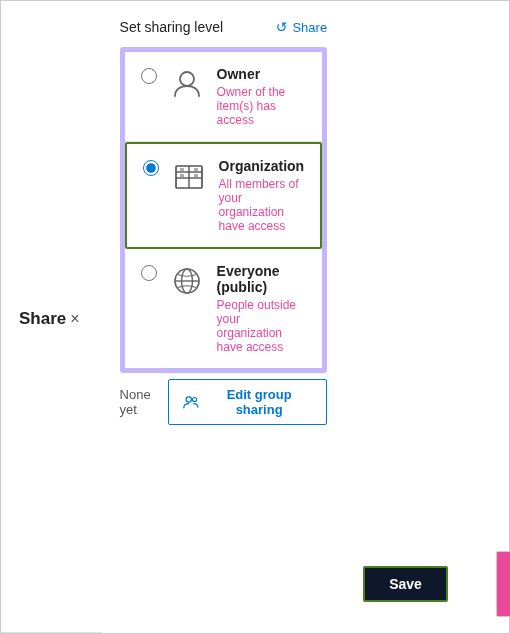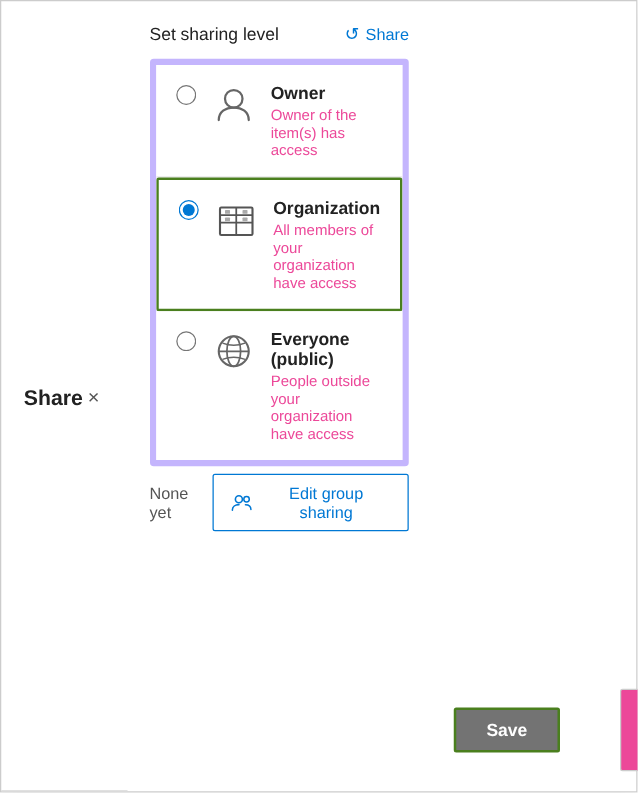--- a/index.html
+++ b/index.html
@@ -152,31 +152,32 @@
       border: 1px solid #0078d4;
       background: #fff;
       color: #0078d4;
       padding: 7px 14px;
       font-size: 13px;
       cursor: pointer;
       display: flex;
       align-items: center;
       gap: 7px;
       border-radius: 2px;
+      font-weight: bold;
     }
     .dialog-footer {
       display: flex;
       justify-content: flex-end;
       align-items: center;
       padding: 16px 18px;
       gap: 10px;
       margin-top: auto;
     }
     .save-btn {
-      background: #737373;
+      background: #0f172a;
       color: #fff;
       border: 2px solid #4a7f1e;
       padding: 8px 24px;
       font-size: 14px;
       font-weight: 600;
       cursor: pointer;
       border-radius: 2px;
     }
     .cancel-btn {
       background: #ec4899;

